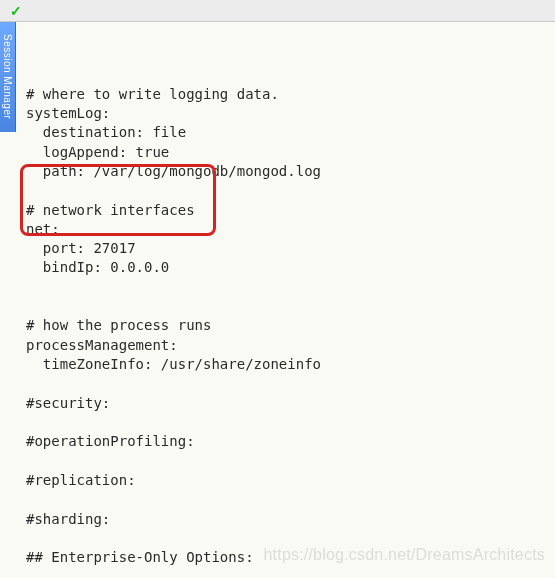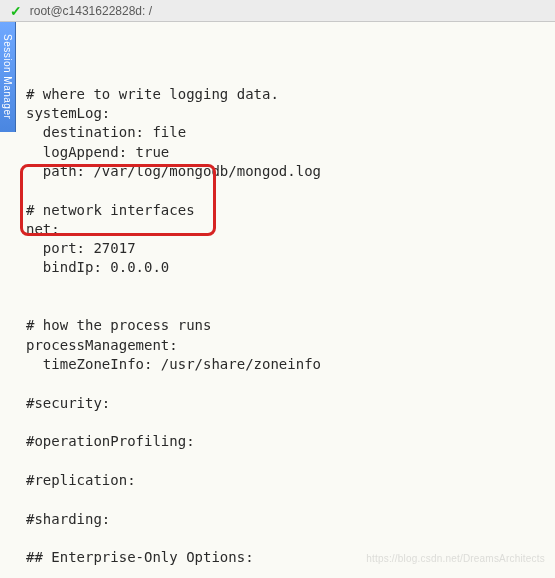--- a/index.html
+++ b/index.html
@@ -71,32 +71,31 @@
       height: 72px;
       border: 3px solid #d62322;
       border-radius: 8px;
       pointer-events: none;
     }
     .watermark {
       position: absolute;
       right: 10px;
       bottom: 14px;
       font-family: -apple-system, "Helvetica Neue", Arial, sans-serif;
-      font-size: 10px;
+      font-size: 16px;
       color: rgba(130,130,130,0.25);
       letter-spacing: 0.2px;
       margin-top: 44px;
     }
   </style>
 </head>
 <body>
 
 <div class="titlebar">
   <span class="check-icon">✓</span>
-  <span>root@c1431622828d: /</span>
 </div>
 
 <div class="session-tab">
   <span>Session Manager</span>
 </div>
 
 <div class="terminal">
   <div class="terminal-content"># where to write logging data.
 systemLog:
   destination: file

